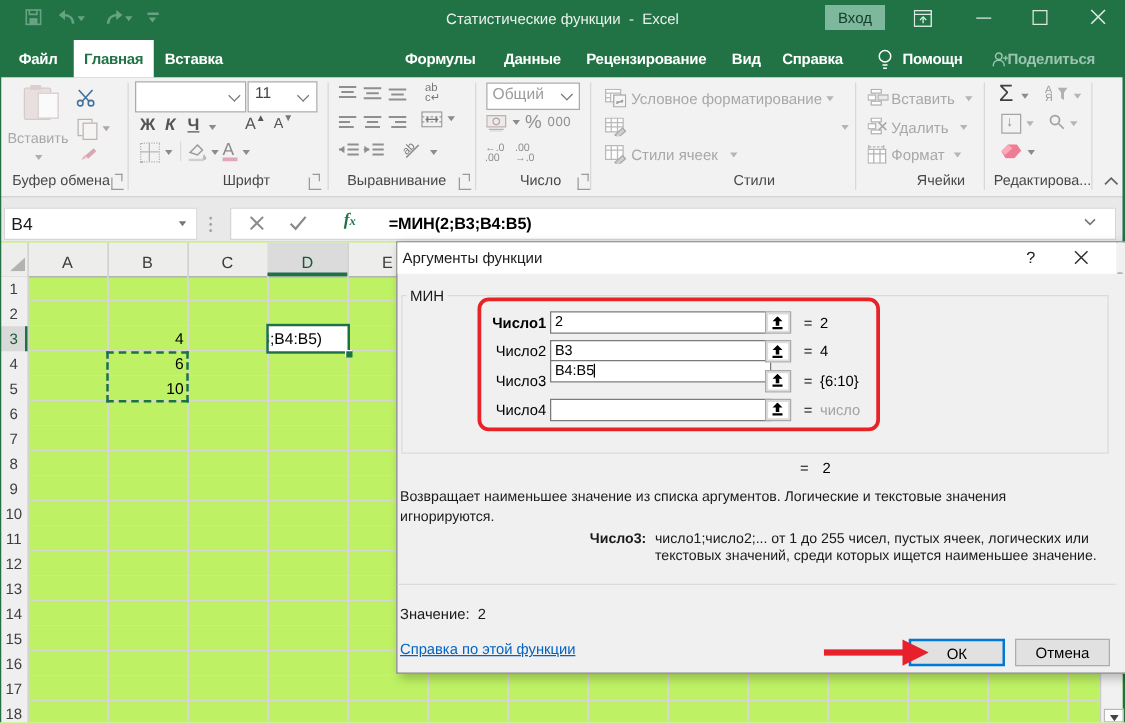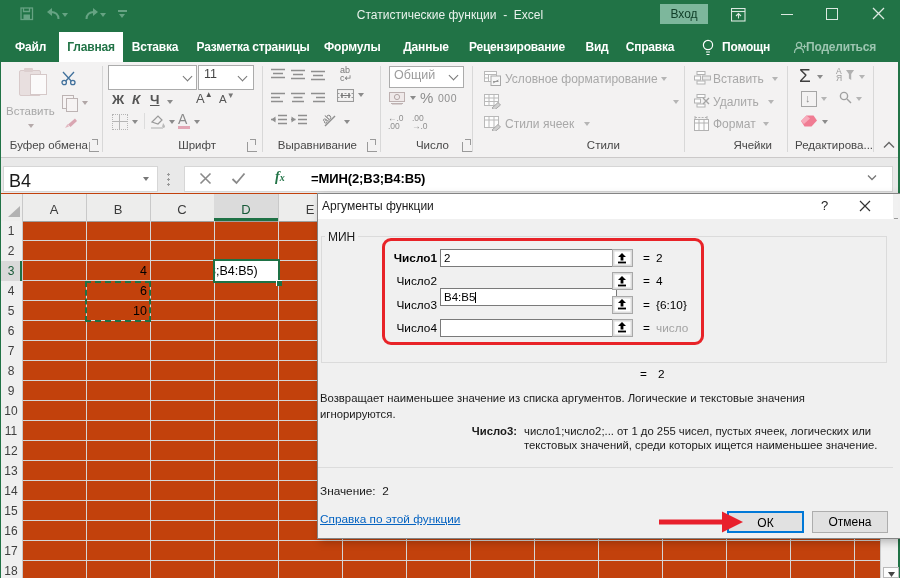--- a/index.html
+++ b/index.html
@@ -1,16 +1,16 @@
 <!DOCTYPE html>
 <html><head><meta charset="utf-8">
 <style>
   html,body{margin:0;padding:0;}
   body{width:900px;height:578px;overflow:hidden;font-family:"Liberation Sans",sans-serif;}
-  #w{position:relative;width:900px;height:578px;background:#c2410c;overflow:hidden;}
+  #w{position:relative;width:900px;height:578px;background:#bef264;overflow:hidden;}
   .a{position:absolute;}
   
   #title{left:0;top:0;width:900px;height:32px;background:#217346;}
   #tabs{left:0;top:32px;width:900px;height:30px;background:#217346;}
   .tab{position:absolute;top:0;height:30px;line-height:30px;color:#fff;font-size:12px;font-weight:bold;letter-spacing:-0.2px;text-align:center;}
   #ribbon{left:0;top:62px;width:900px;height:95px;background:#f3f2f2;border-bottom:1px solid #cbc9c9;}
   .gsep{position:absolute;top:4px;height:86px;width:1px;background:#d8d8d8;}
   .glabel{position:absolute;top:76px;height:14px;line-height:14px;font-size:11.5px;color:#484848;text-align:right;white-space:nowrap;}
   .gray{color:#a8a8a8;}
   .dda{position:absolute;width:0;height:0;border-left:3px solid transparent;border-right:3px solid transparent;border-top:4px solid #8b8b8b;}
@@ -75,21 +75,20 @@
     <svg class="a" style="left:872px;top:7px" width="13" height="13" viewBox="0 0 13 13">
         <g stroke="#dce9e1" stroke-width="1.3">
           <path d="M1 1l11 11M12 1L1 12"></path>
         </g>
       </svg>
   </div>
   <div class="a" id="tabs">
     <div class="tab" style="left:8px;width:45px;">Файл</div>
     <div class="tab" style="left:59px;width:64px;background:#fff;color:#217346;">Главная</div>
     <div class="tab" style="left:130px;width:50px;">Вставка</div>
-    <div class="tab" style="left:195px;width:116px;">Разметка страницы</div>
     <div class="tab" style="left:324px;width:52px;">Формулы</div>
     <div class="tab" style="left:401px;width:50px;">Данные</div>
     <div class="tab" style="left:468px;width:98px;">Рецензирование</div>
     <div class="tab" style="left:583px;width:28px;">Вид</div>
     <div class="tab" style="left:625px;width:50px;">Справка</div>
     <svg class="a" style="left:701px;top:7px" width="14" height="17" viewBox="0 0 14 17">
         <g fill="none" stroke="#fff" stroke-width="1.2">
           <circle cx="7" cy="6" r="4.6"></circle>
           <path d="M5 13h4M5.5 15.5h3"></path>
         </g>
@@ -309,21 +308,21 @@
       </svg>
     <div class="dda" style="left:822px;top:58px;"></div>
     <div class="glabel" style="left:793px;width:78px;text-align:left;left:795px;">Редактирова...</div>
     <div class="gsep" style="left:873px;"></div>
     <svg class="a" style="left:883px;top:79px" width="12" height="8" viewBox="0 0 12 8">
         <path d="M1 6.5L6 1.5l5 5" fill="none" stroke="#666" stroke-width="1.4"></path>
       </svg>
   </div>
   <div class="a" id="fxbar">
     <div class="a" style="left:3px;top:8px;width:155px;height:26px;background:#fff;border:1px solid #d6d6d6;box-sizing:border-box;"></div>
-    <div class="a" style="left:9px;top:13px;font-size:18px;color:#1a1a1a;">B4</div>
+    <div class="a" style="left:9px;top:13px;font-size:14px;color:#1a1a1a;">B4</div>
     <div class="dda" style="left:143px;top:19px;border-top-color:#777;"></div>
     <div class="a" style="left:167px;top:14px;width:3px;height:14px;background-image:radial-gradient(circle,#9a9a9a 1px,transparent 1.2px);background-size:3px 5px;"></div>
     <div class="a" style="left:184px;top:8px;width:709px;height:26px;background:#fff;border:1px solid #d6d6d6;box-sizing:border-box;"></div>
     <svg class="a" style="left:199px;top:14px" width="13" height="13" viewBox="0 0 13 13">
         <path d="M1.5 1.5l10 10M11.5 1.5l-10 10" stroke="#8a8a8a" stroke-width="1.6" fill="none"></path>
       </svg>
     <svg class="a" style="left:231px;top:14px" width="15" height="13" viewBox="0 0 15 13">
         <path d="M1.5 7l4 4L13.5 1.5" stroke="#8a8a8a" stroke-width="1.8" fill="none"></path>
       </svg>
     <div class="a" style="left:275px;top:11px;font-size:14px;color:#217346;font-style:italic;font-family:'Liberation Serif',serif;font-weight:bold;">f<span style="font-size:10px;">x</span></div>
@@ -389,20 +388,21 @@
     <svg class="a" style="left:541px;top:6px" width="12" height="12" viewBox="0 0 12 12">
         <path d="M1 1l10 10M11 1L1 11" stroke="#333" stroke-width="1.2" fill="none"></path>
       </svg>
     <div class="a" style="left:3px;top:42px;width:566px;height:127px;border:1px solid #dbdbdb;box-sizing:border-box;"></div>
     <div class="a" style="left:7px;top:36px;font-size:12px;color:#1a1a1a;background:#f0f0f0;padding:0 3px;">МИН</div>
     <div class="rowlab" style="left:49px;top:57px;font-weight:bold;">Число1</div>
     <div class="rowlab" style="left:49px;top:80px;">Число2</div>
     <div class="rowlab" style="left:49px;top:103.5px;">Число3</div>
     <div class="rowlab" style="left:49px;top:127px;">Число4</div>
     <div class="tbox" style="top:55px;">2</div>
+    <div class="tbox" style="top:78.3px;">B3</div>
     <div class="tbox" style="top:94px;">B4:B5<span style="display:inline-block;width:1px;height:11px;background:#000;vertical-align:-2px;"></span></div>
     <div class="tbox" style="top:124.9px;"></div>
     <div class="cbtn" style="top:55px;">
         <svg style="position:absolute;left:4px;top:2.5px" width="10" height="11" viewBox="0 0 10 11">
           <path d="M5 0L9 4H6.4V7.5H3.6V4H1z" fill="#000"></path>
           <rect x="1" y="8.6" width="8" height="1.8" fill="#000"></rect>
         </svg>
       </div>
     <div class="cbtn" style="top:78.3px;">
         <svg style="position:absolute;left:4px;top:2.5px" width="10" height="11" viewBox="0 0 10 11">

